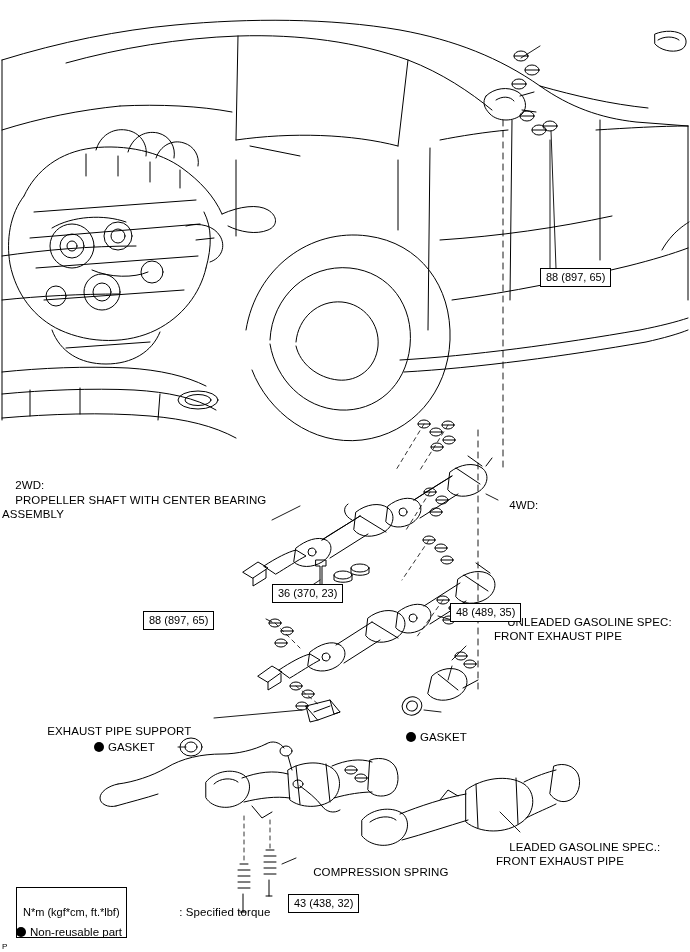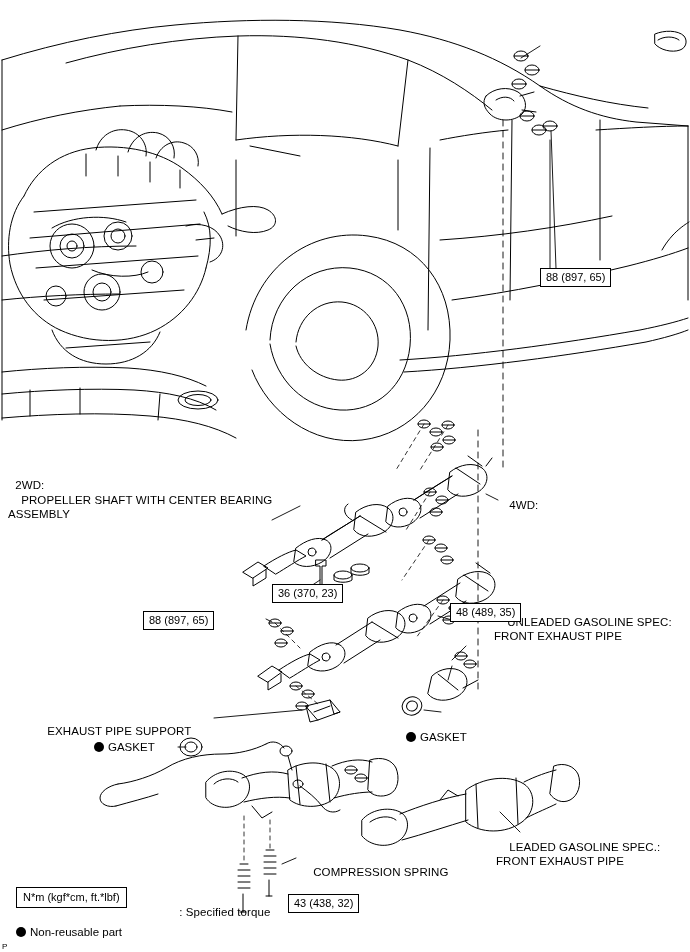--- a/index.html
+++ b/index.html
@@ -43,21 +43,21 @@
     background: #fff;
     padding: 2px 5px 2px 5px;
     white-space: nowrap;
   }
   .legend-box {
     position: absolute;
     font-size: 11px;
     line-height: 13px;
     border: 1px solid #000;
     background: #fff;
-    padding: 3px 6px;
+    padding: 18px 6px;
     white-space: nowrap;
   }
   .legend-row {
     position: absolute;
     font-size: 11.5px;
     line-height: 14px;
     white-space: nowrap;
   }
   .dot {
     display: inline-block;
@@ -442,21 +442,21 @@
     </g>
   </svg>
 
   <div class="torque" style="left:540px; top:268px;">
     <span>88 (897, 65)</span>
   </div>
 
   <div class="lbl" style="left:2px; top:464px;">
     <span>2WD:</span>
   </div>
-  <div class="lbl" style="left:8px; top:479px;">
+  <div class="lbl" style="left:2px; top:479px;">
     <span>PROPELLER SHAFT WITH CENTER BEARING
 ASSEMBLY</span>
   </div>
 
   <div class="lbl" style="left:496px; top:484px;">
     <span>4WD:</span>
   </div>
 
   <div class="torque" style="left:272px; top:584px;">
     <span>36 (370, 23)</span>

